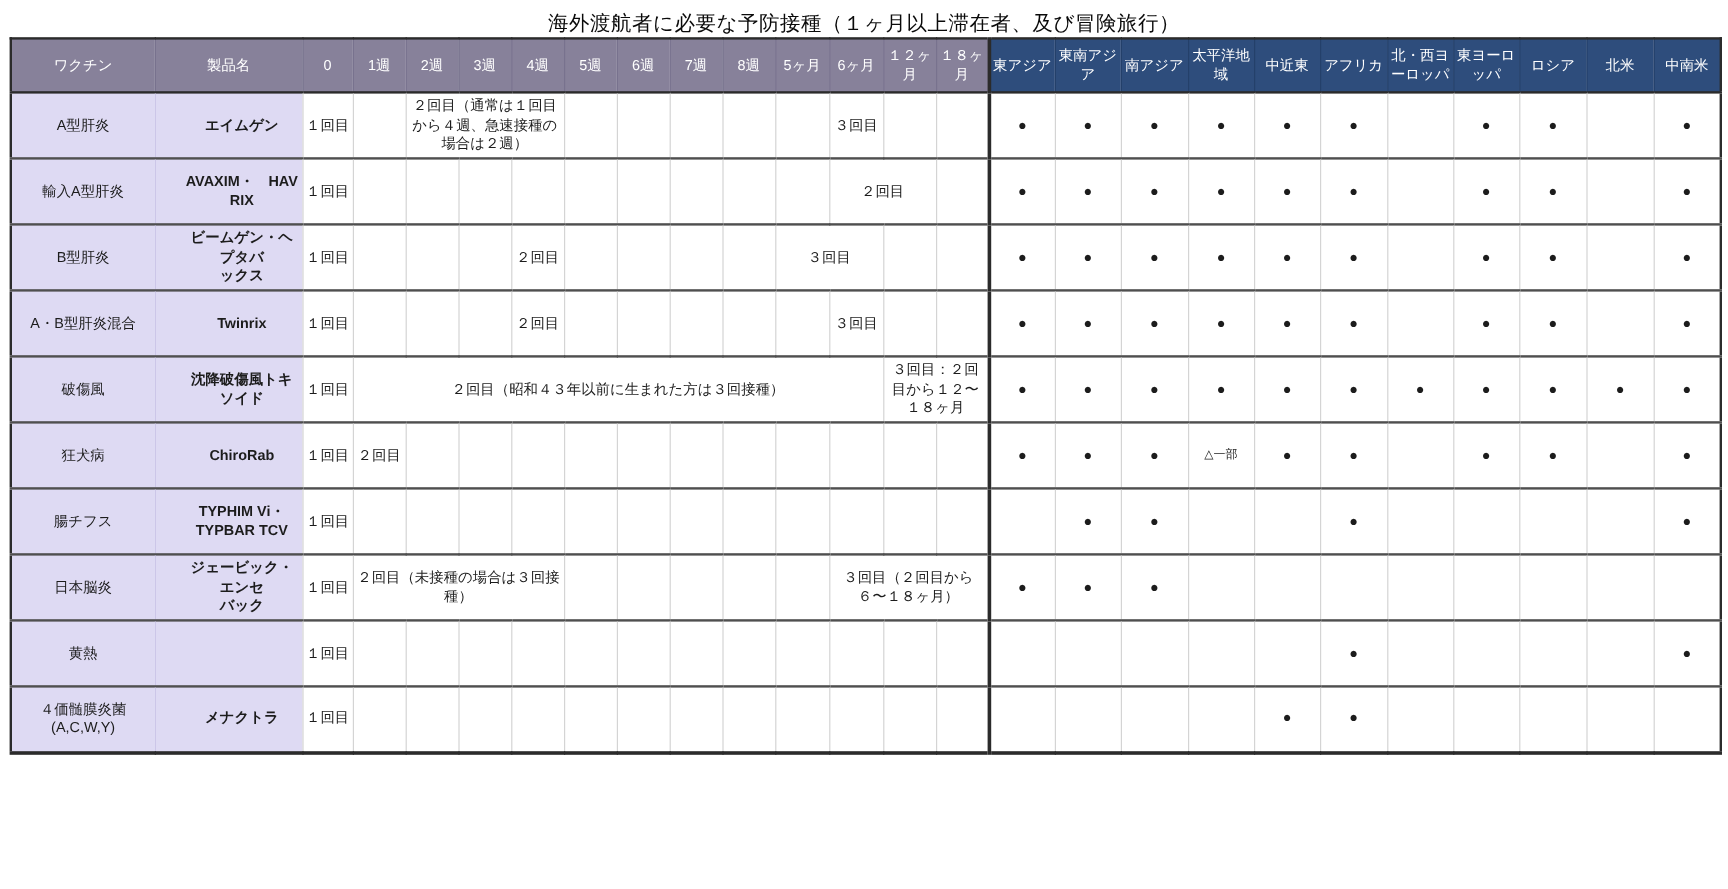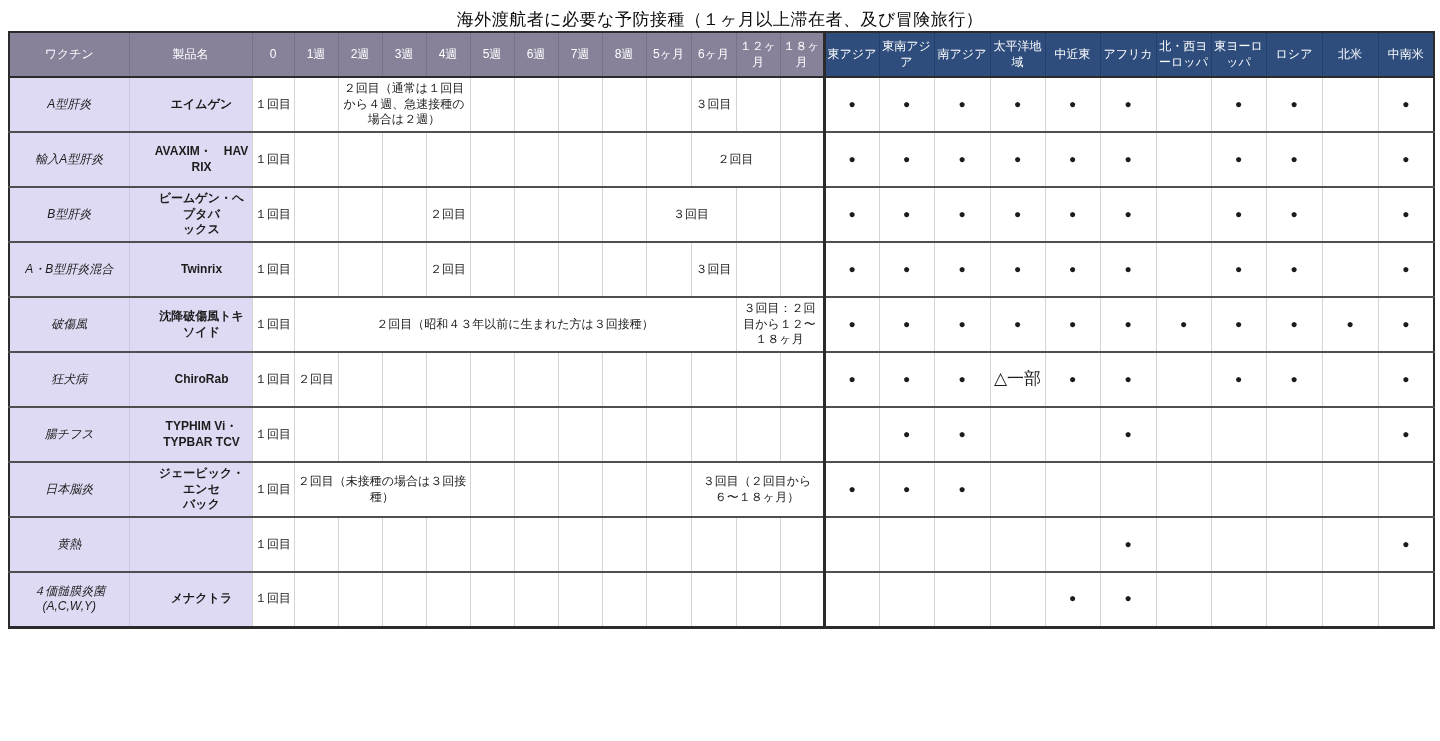--- a/index.html
+++ b/index.html
@@ -66,30 +66,30 @@
     border-left:1px solid var(--grid-light);
     padding:2px 2px;
     line-height:1.3;
     word-break:break-all;
   }
   .c-label{
     background:var(--label-bg);
     white-space:pre-line;
     border-left:1px solid #ccc6e8;
   }
-  .c-vaccine{border-left:none;font-style:italic;}
+  .c-vaccine{border-left:none;}
   .c-product{
     text-align:center;
     padding-left:24px;
     font-weight:bold;
   }
   .c-sched{color:var(--body-text);}
   .c-note{font-size:12px;padding:2px 3px;}
   .c-region{font-size:12px;}
-  .c-partial{font-size:17px;}
+  .c-partial{font-size:10px;}
   .first-region{border-left:3px solid var(--frame) !important;}
 </style>
 </head>
 <body>
 
 <div class="page-title">海外渡航者に必要な予防接種（１ヶ月以上滞在者、及び冒険旅行）</div>
 
 <table class="vax">
   <colgroup>
       <col style="width: 120px;">

